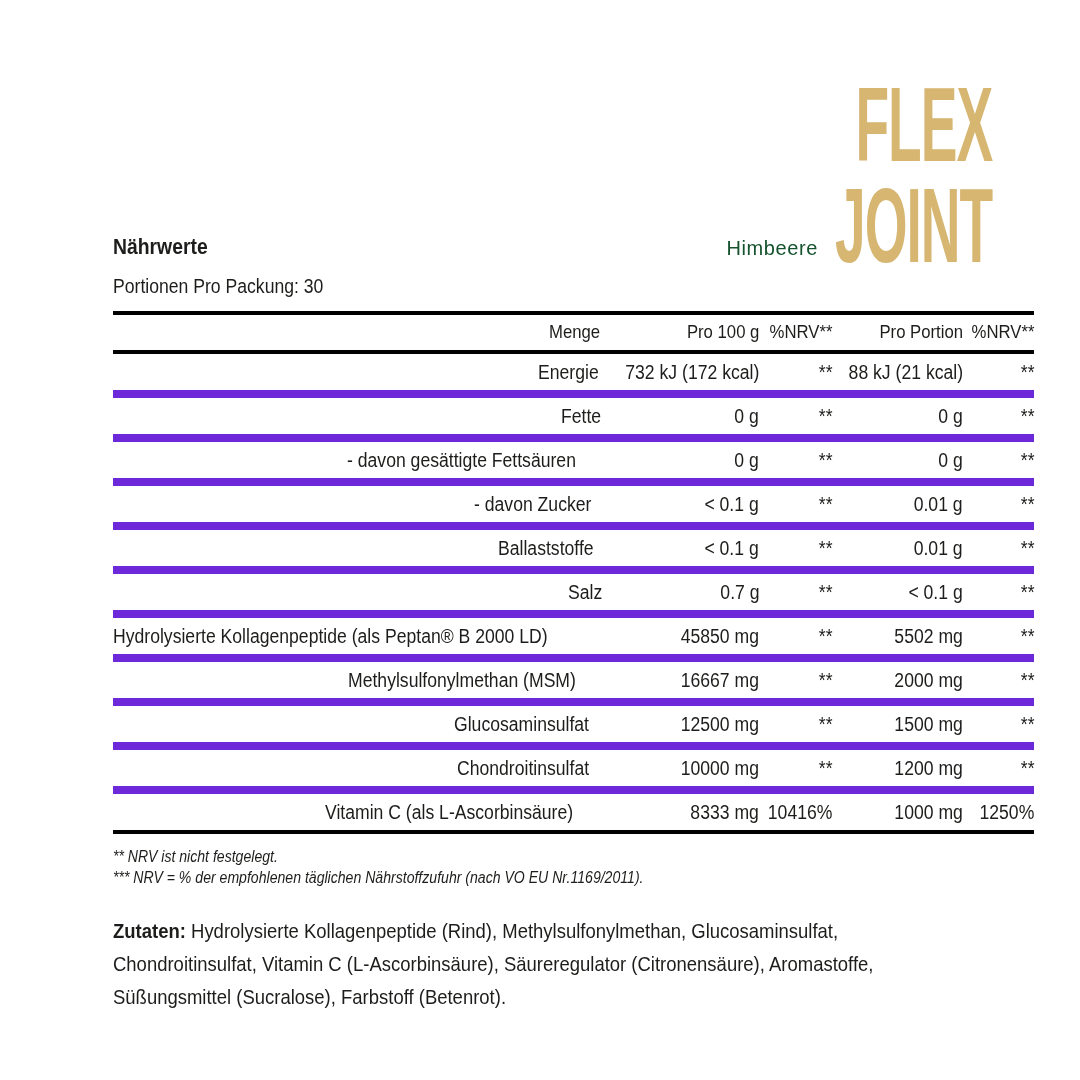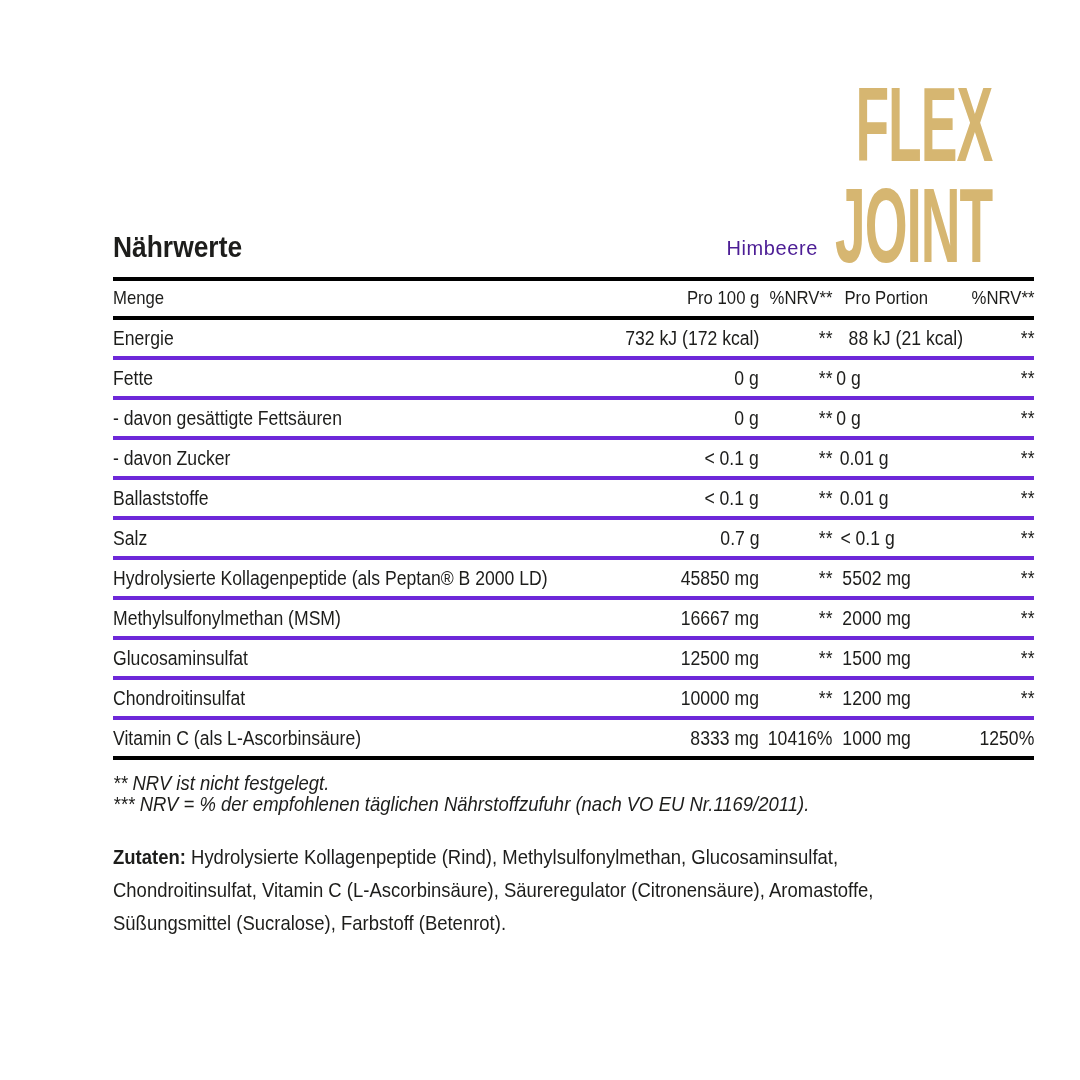--- a/index.html
+++ b/index.html
@@ -16,48 +16,48 @@
   
   .logo {
     position:absolute; top:74px; right:88px;
     font-weight:bold; font-size:106px; line-height:0.95;
     color:#D6B671; text-align:right;
     transform:scaleX(0.52); transform-origin:100% 0;
     letter-spacing:-2px; white-space:nowrap;
   }
   .flavor {
     position:absolute; top:237px; right:262px;
-    font-size:20px; letter-spacing:0.6px; color:#4c1d95;
+    font-size:20px; letter-spacing:0.6px; color:#14532d;
   }
 
   
   .content { position:absolute; left:113px; top:230px; width:872px; }
 
   
   .cdl { display:inline-block; transform:scaleX(0.88); transform-origin:0 50%; white-space:nowrap; }
   .cdr { display:inline-block; transform:scaleX(0.88); transform-origin:100% 50%; white-space:nowrap; }
 
-  .title { font-size:30px; font-weight:bold; line-height:34px; }
+  .title { font-size:22px; font-weight:bold; line-height:34px; }
   .serving { font-size:20px; line-height:24px; margin-top:10px; }
   .serving div { height:24px; }
 
   table { width:872px; border-collapse:collapse; margin-top:13px;
           border-top:4px solid #000; border-bottom:4px solid #000; }
   thead tr { border-bottom:4px solid #000; }
   th { font-weight:normal; font-size:19px; padding:6px 0 7px 0; }
-  tbody tr { border-top:4px solid #6d28d9; }
+  tbody tr { border-top:8px solid #6d28d9; }
   tbody tr:first-child { border-top:none; }
   td { font-size:20px; padding:7px 0 6px 0; }
-  .c1 { width:437px; text-align:left; }
+  .c1 { width:437px; text-align:right; }
   .c2 { width:98px;  text-align:right;text-decoration:underline; }
   .c3 { width:100px; text-align:right; }
-  .c4 { width:147px; text-align:left; }
+  .c4 { width:147px; text-align:right; }
   .c5 { width:90px;  text-align:right; }
 
-  .footnotes { margin-top:12px; font-size:21px; font-style:italic; line-height:21px; color:#1d1d1b; }
+  .footnotes { margin-top:12px; font-size:16px; font-style:italic; line-height:21px; color:#1d1d1b; }
   .footnotes div { height:21px; }
 
   .ingredients {
     margin-top:26px; font-size:21px; line-height:33px;
     width:900px; transform:scaleX(0.88); transform-origin:0 0;
   }
   .ingredients b { font-weight:bold; }
 </style>
 </head>
 <body>
@@ -71,20 +71,23 @@
 
   <div class="flavor">Himbeere</div>
 
   <div class="content">
 
     <div class="title">
       <span class="cdl">Nährwerte</span>
     </div>
 
     <div class="serving">
+      <div>
+        <span class="cdl">Portionen Pro Packung: 30</span>
+      </div>
     </div>
 
     <table>
       <thead>
         <tr>
           <th class="c1"><span class="cdl">Menge</span></th>
           <th class="c2"><span class="cdr">Pro 100 g</span></th>
           <th class="c3"><span class="cdr">%NRV**</span></th>
           <th class="c4"><span class="cdr">Pro Portion</span></th>
           <th class="c5"><span class="cdr">%NRV**</span></th>

